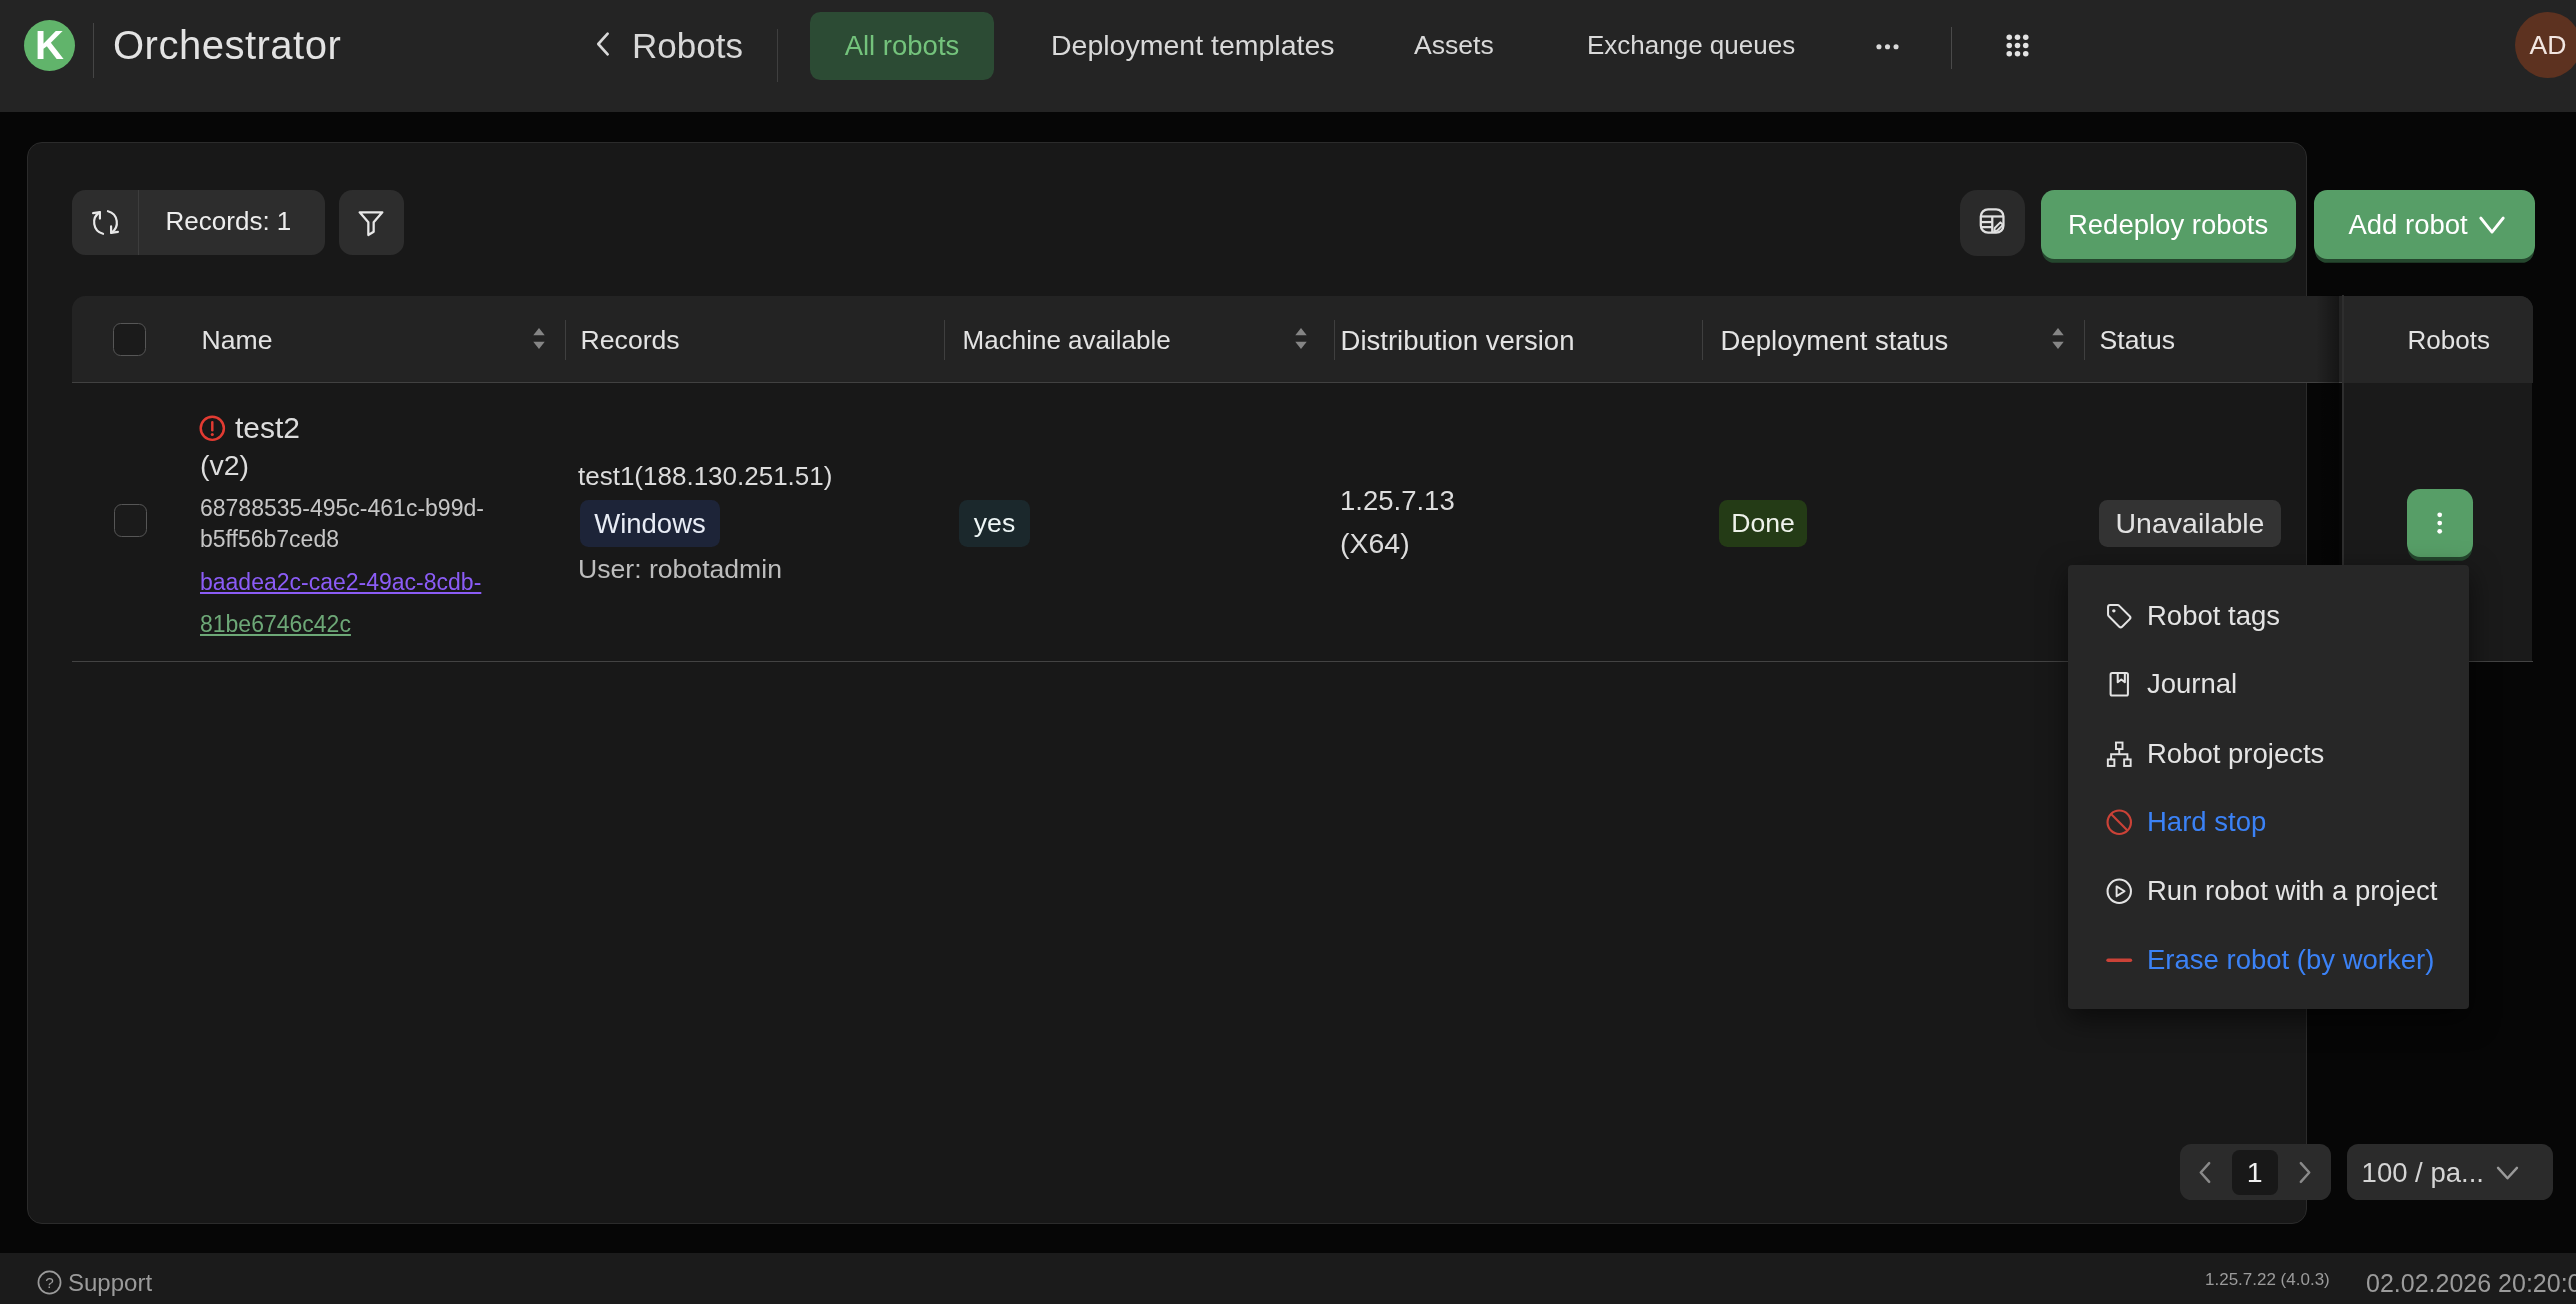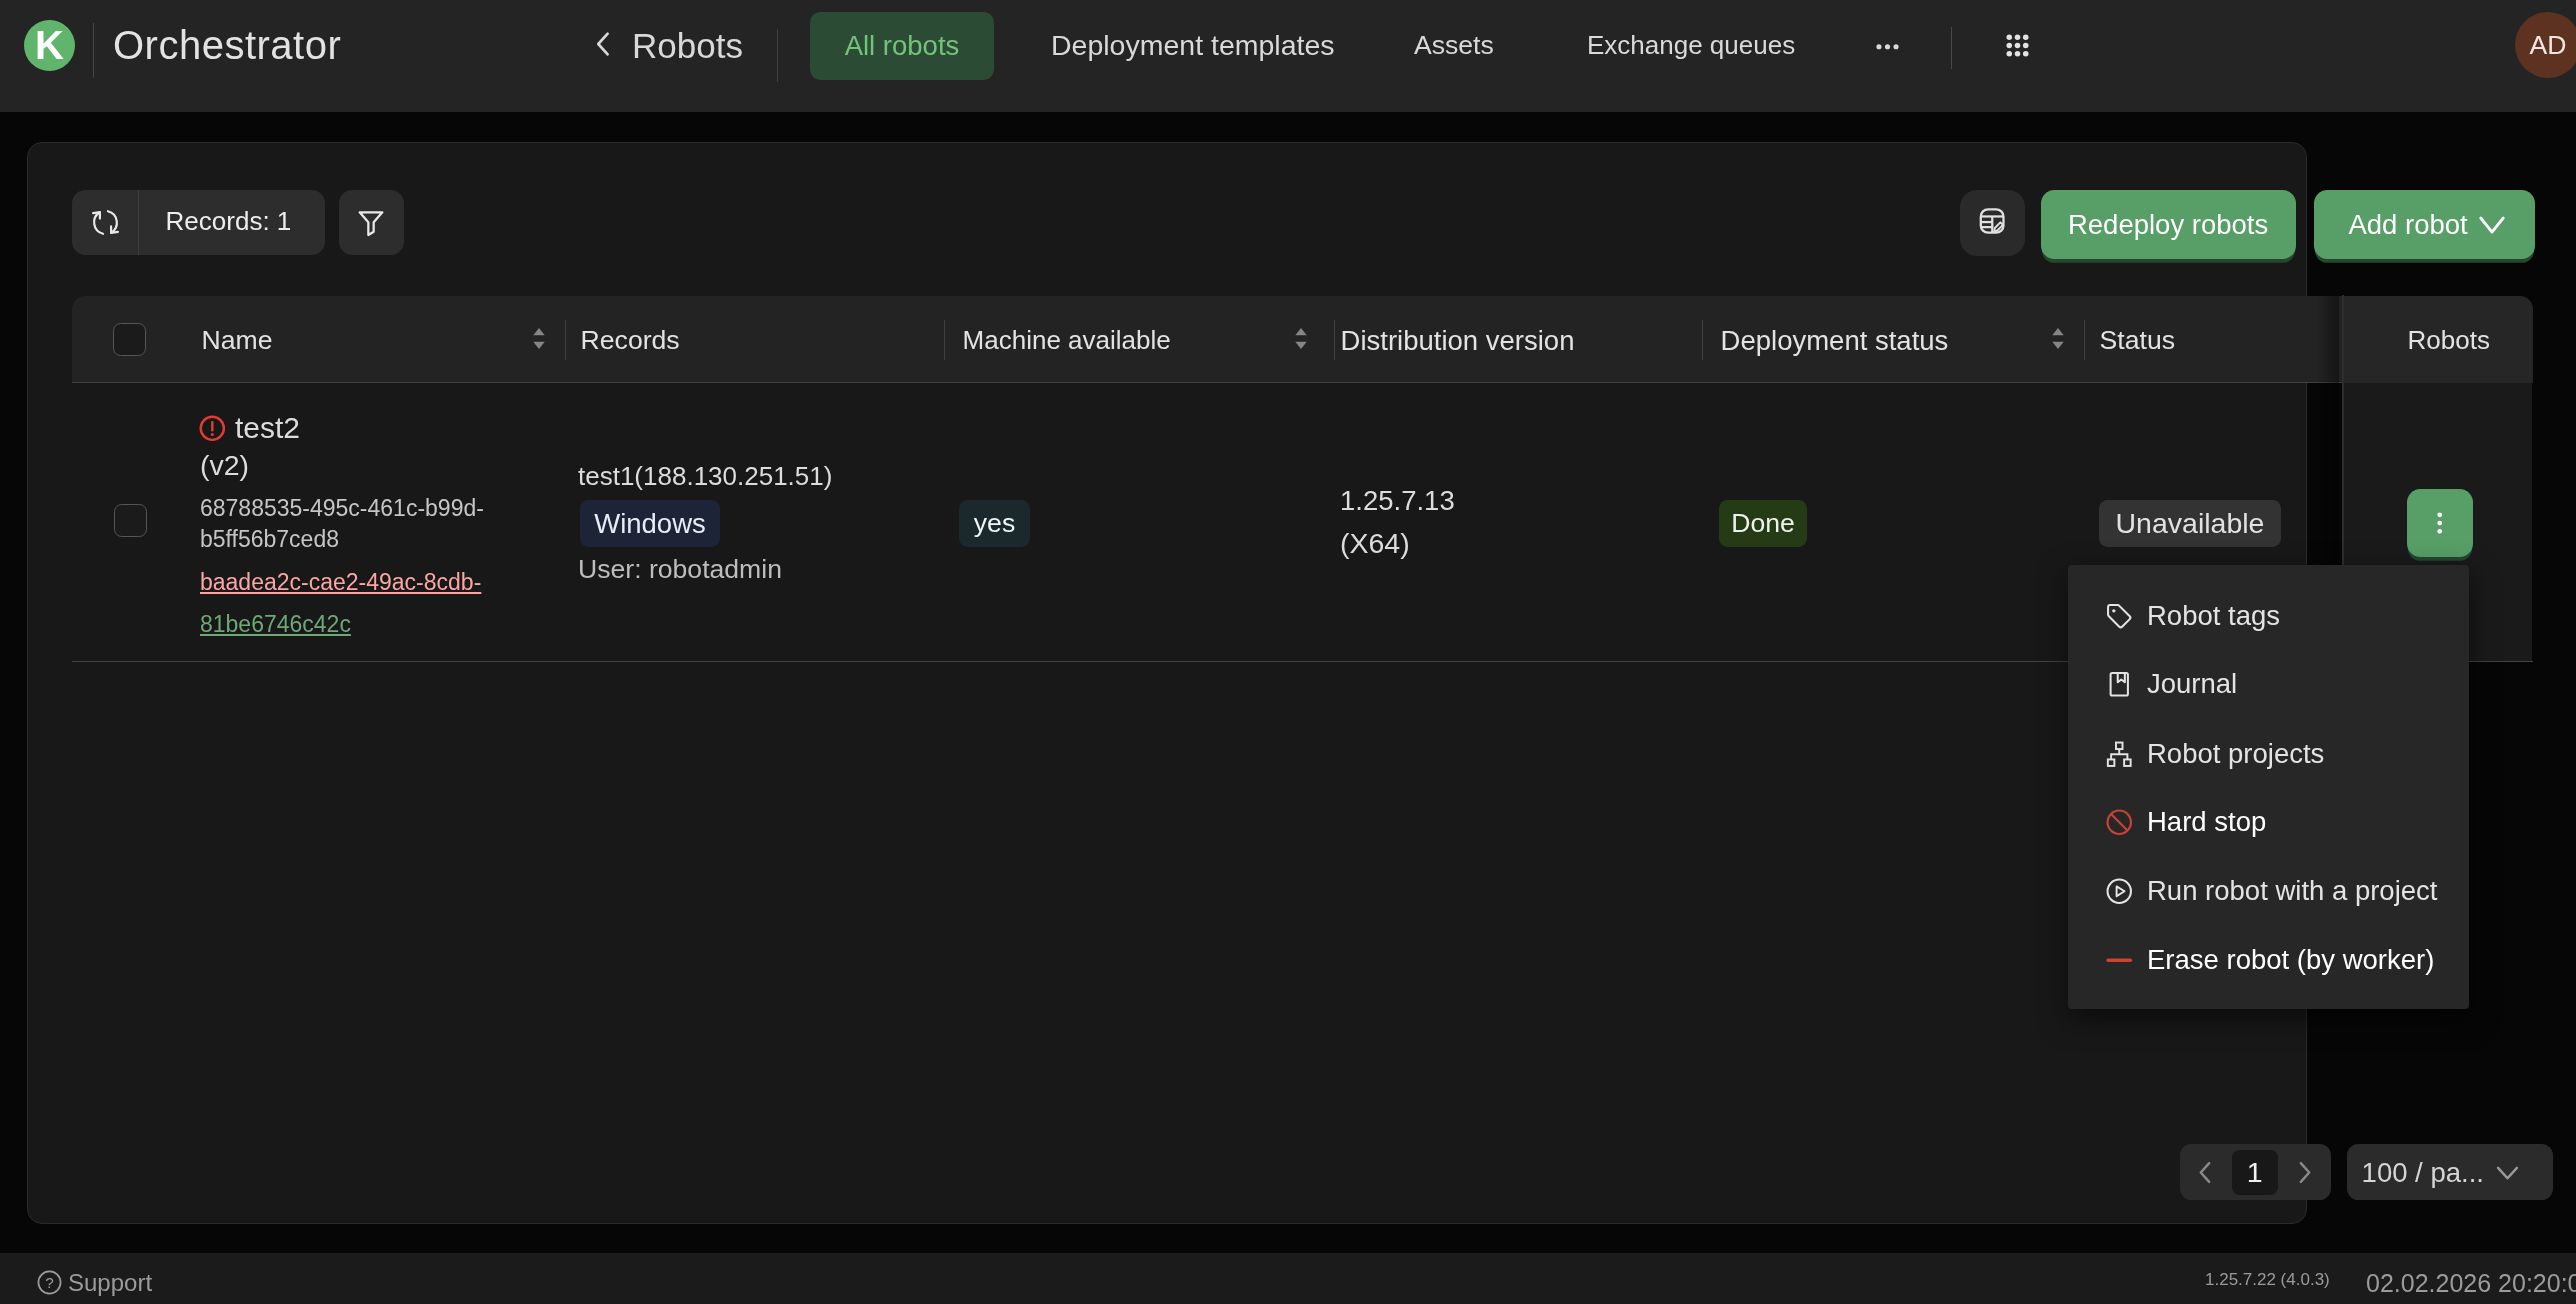--- a/index.html
+++ b/index.html
@@ -33,21 +33,21 @@
   #row { position:absolute; left:44px; top:240px; width:2461px; height:279px; border-bottom:0.9px solid #434343; }
   .tag { position:absolute; height:47px; border-radius:8.5px; font-size:28.5px; display:flex;
      align-items:center; justify-content:center; }
   .txt { position:absolute; white-space:nowrap; }
   
   #menu { position:absolute; left:2068px; top:565px; width:401px; height:444px; background:#272727;
      border-radius:4px; box-shadow:0 9.5px 28.5px rgba(0,0,0,0.55); }
   .mi { position:absolute; left:0; width:100%; height:68px; display:flex; align-items:center; }
   .mi svg { position:absolute; left:37px; }
   .mi span { position:absolute; left:79px; font-size:27.5px; color:#e4e4e4; }
-  .red span { color:#ffffff; }
+  .red span { color:#3b82f6; }
   .sort { width:20px; height:25px; }
   .sort use, .sort path { }
   
   #pager { position:absolute; left:2152px; top:1001px; width:151px; height:56px; background:#2b2b2b; border-radius:11.4px; }
   #pagebox { position:absolute; left:52px; top:5.7px; width:46px; height:45px; background:#181818;
      border-radius:7.6px; color:#f0f0f0; font-size:28.5px; display:flex; align-items:center; justify-content:center; }
   #psel { position:absolute; left:2319px; top:1001px; width:206px; height:56px; background:#2b2b2b; border-radius:11.4px;
      color:#d5d5d5; font-size:28.5px;text-align:right; }
   
   #ftr { position:absolute; left:0; top:1253px; width:2576px; height:51px; background:#1b1b1b; color:#9b9b9b; }
@@ -191,21 +191,21 @@
 
   <svg class="abs" style="left:199px; top:415px;" width="26.6" height="26.6" viewBox="0 0 28 28">
     <circle cx="14" cy="14" r="12.2" fill="none" stroke="#e23b32" stroke-width="2.6"></circle>
     <line x1="14" y1="7.5" x2="14" y2="16" stroke="#e23b32" stroke-width="2.6" stroke-linecap="round"></line>
     <circle cx="14" cy="20.5" r="1.6" fill="#e23b32"></circle>
   </svg>
   <span class="txt" style="left:235px; top:411px; font-size:30px; color:#dcdcdc;">test2</span>
   <span class="txt" style="left:200px; top:449px; font-size:28.5px; color:#dcdcdc;">(v2)</span>
   <span class="txt" style="left:200px; top:495px; font-size:23px; color:#c6c6c6;">68788535-495c-461c-b99d-</span>
   <span class="txt" style="left:200px; top:526px; font-size:23px; color:#c6c6c6;">b5ff56b7ced8</span>
-  <span class="txt" style="left:200px; top:569px; font-size:23px; color:#fca5a5; text-decoration:underline;">baadea2c-cae2-49ac-8cdb-</span>
+  <span class="txt" style="left:200px; top:569px; font-size:23px; color:#8b5cf6; text-decoration:underline;">baadea2c-cae2-49ac-8cdb-</span>
   <span class="txt" style="left:200px; top:611px; font-size:23px; color:#6da877; text-decoration:underline;">81be6746c42c</span>
 
   <span class="txt" style="left:578px; top:461px; font-size:26px; color:#dcdcdc;">test1(188.130.251.51)</span>
   <div class="tag" style="left:580px; top:500px; width:140px; background:#1d2438; color:#e8ecf5; font-size:27.5px;">Windows</div>
   <span class="txt" style="left:578px; top:554px; font-size:26.6px; color:#bdbdbd;">User: robotadmin</span>
 
   <div class="tag" style="left:959px; top:500px; width:71px; background:#1b282c; color:#eef6f6; font-size:26.6px;">yes</div>
 
   <span class="txt" style="left:1340px; top:485px; font-size:27.5px; color:#dcdcdc;">1.25.7.13</span>
   <span class="txt" style="left:1340px; top:527px; font-size:28.5px; color:#dcdcdc;">(X64)</span>

